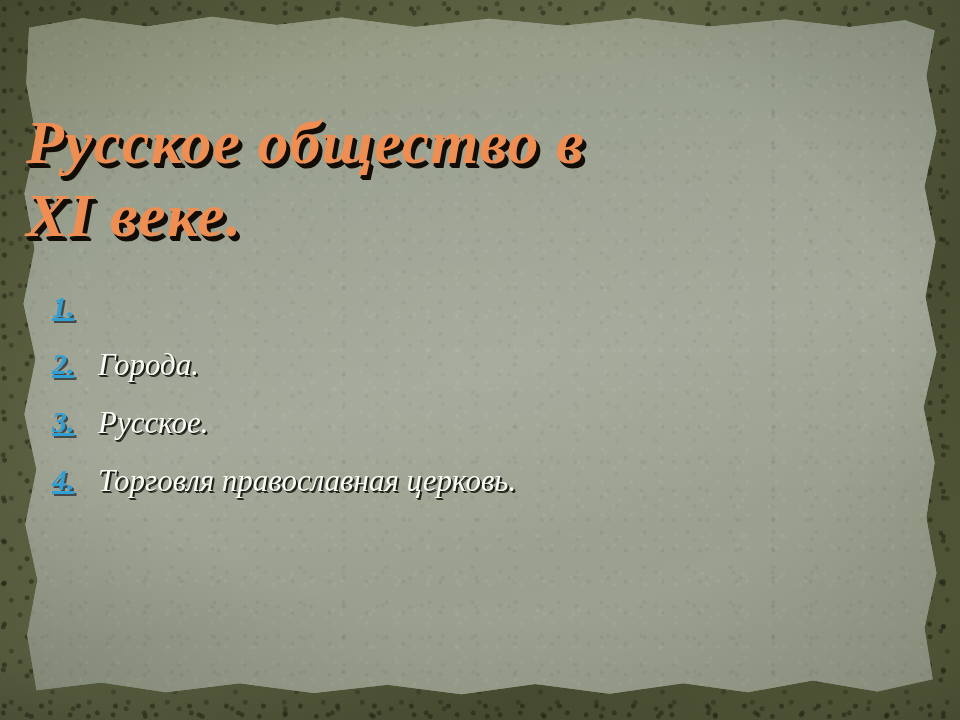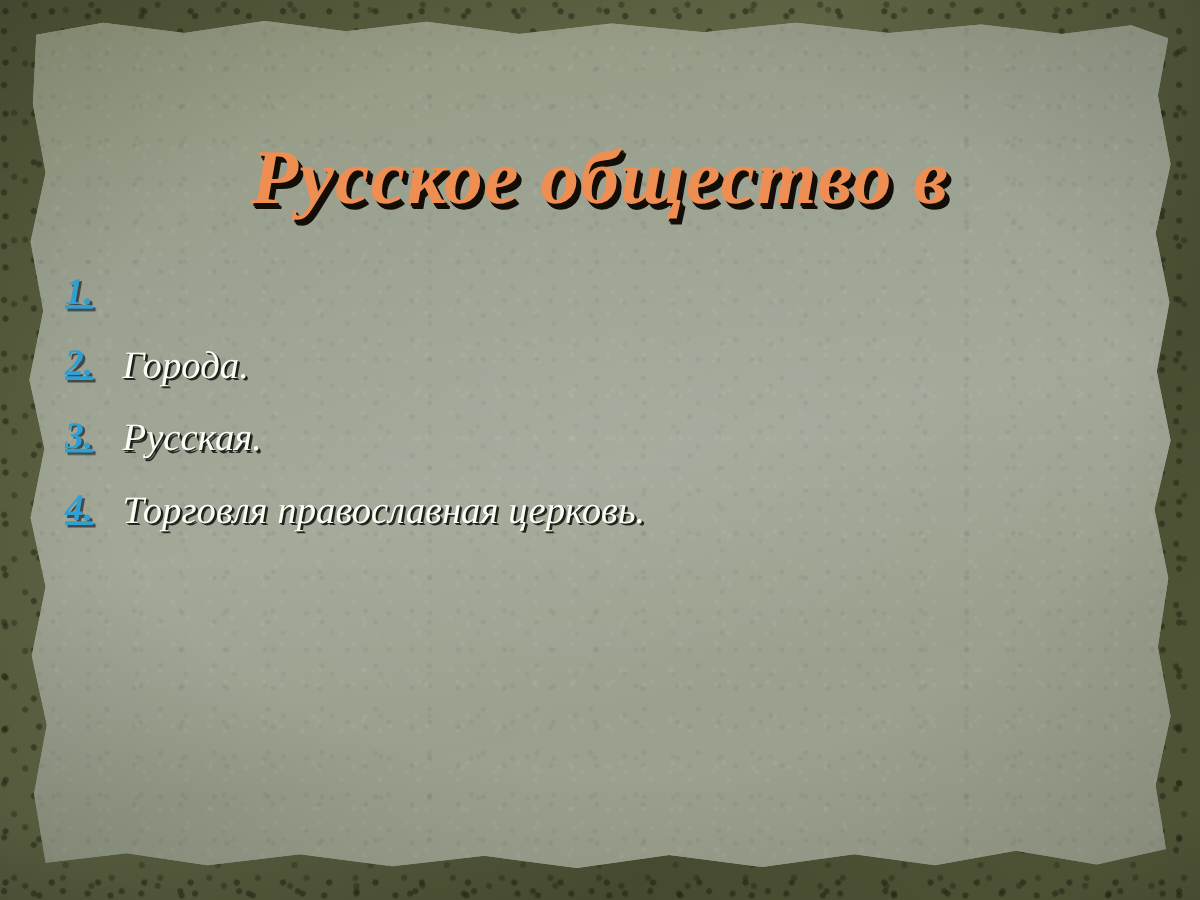--- a/index.html
+++ b/index.html
@@ -97,21 +97,21 @@
   .content {
     position: absolute;
     inset: 0;
     display: flex;
     flex-direction: column;
   }
 
   .title-block {
     margin-top: 106px;
     padding: 0 26px;
-    text-align: center;
+    text-align: left;
   }
 
   .slide-title {
     margin: 0;
     font-family: "Liberation Serif", "DejaVu Serif", serif;
     font-style: italic;
     font-weight: bold;
     font-size: 62px;
     line-height: 1.18;
     letter-spacing: 1px;
@@ -175,38 +175,39 @@
 
   <div class="border-layer"></div>
   <div class="paper"></div>
   <div class="vignette"></div>
 
   <div class="content">
 
     <div class="title-block">
       <h1 class="slide-title">
         <span class="tline">Русское общество в</span>
+        <span class="tline">XI веке.</span>
       </h1>
     </div>
 
     <div class="list-block">
       <ol class="agenda-list">
 
         <li class="agenda-item">
           <span class="item-number">1.</span>
         </li>
 
         <li class="agenda-item">
           <span class="item-number">2.</span>
           <span class="item-text">Города.</span>
         </li>
 
         <li class="agenda-item">
           <span class="item-number">3.</span>
-          <span class="item-text">Русская.</span>
+          <span class="item-text">Русское.</span>
         </li>
 
         <li class="agenda-item">
           <span class="item-number">4.</span>
           <span class="item-text">Торговля православная церковь.</span>
         </li>
 
       </ol>
     </div>
 

